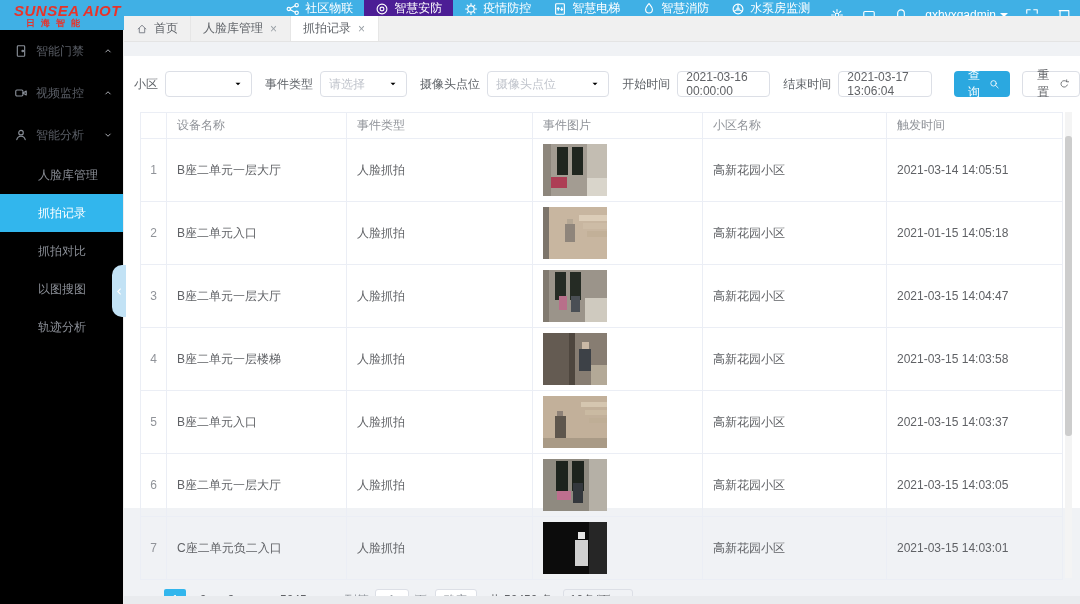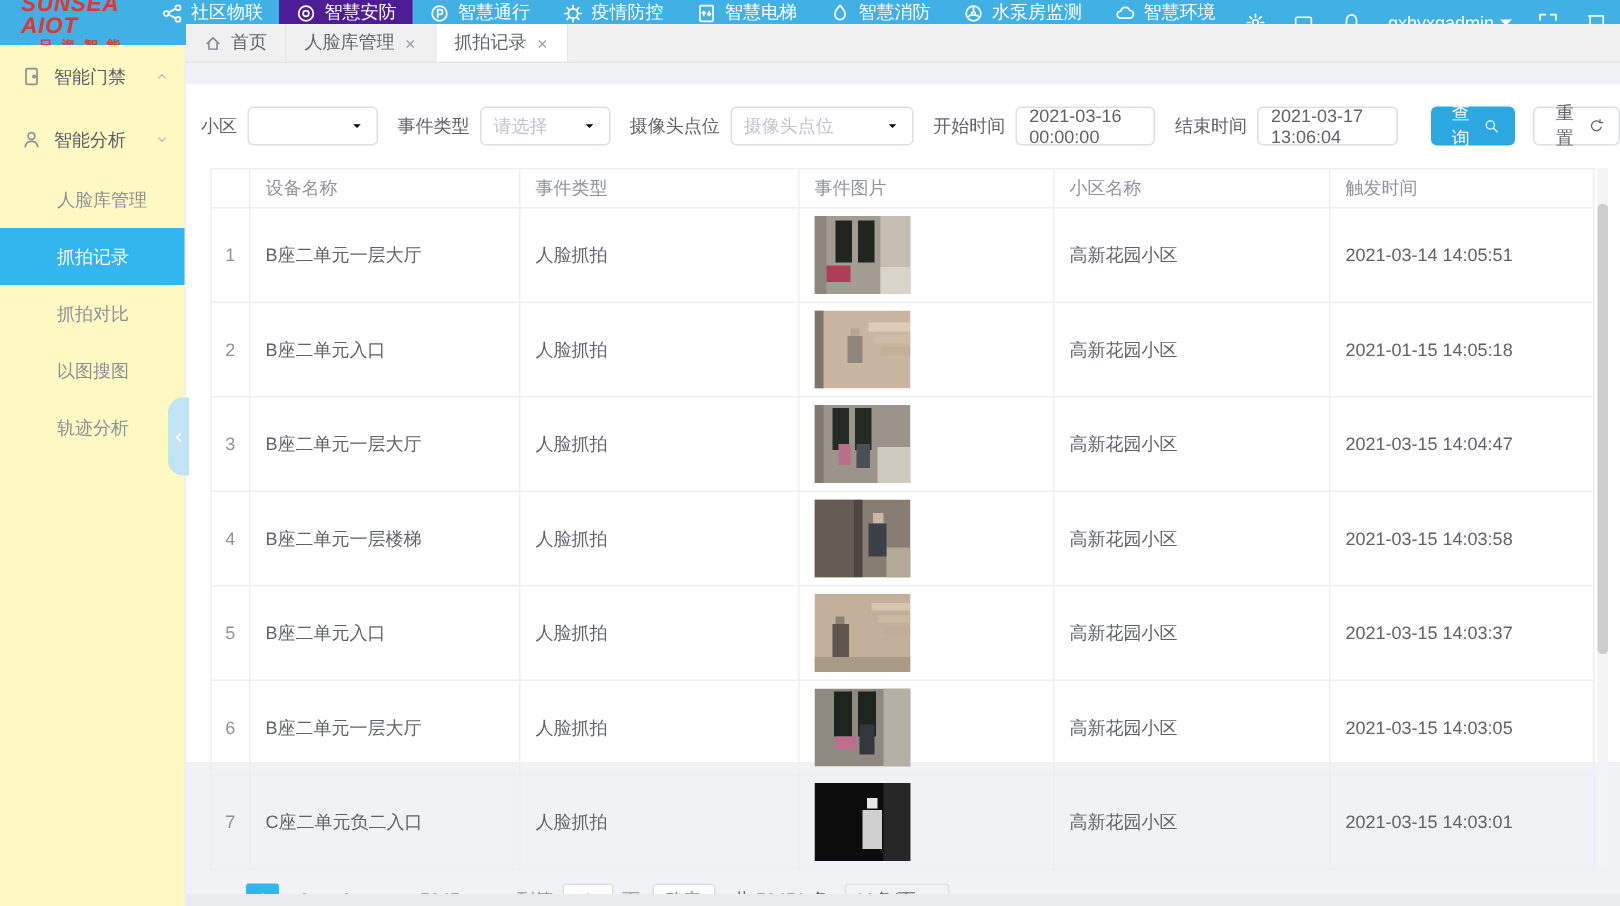--- a/index.html
+++ b/index.html
@@ -17,21 +17,21 @@
   #logo .l2 { font-size:9px; color:#e8332a; letter-spacing:6px; margin-top:1px; padding-left:12px; font-weight:bold; }
   #nav-list { display:flex; align-items:flex-start; height:30px; margin-left:auto; }
   .nav-item { display:flex; align-items:center; gap:5px; padding:0 11px; font-size:12px; cursor:pointer; white-space:nowrap; }
   .nav-item.active { background:#4c1d95; }
   #top-icons { display:flex; align-items:center; height:30px; }
   .top-icon { padding:0 9px; cursor:pointer; display:flex; align-items:center; }
   #user-box { display:flex; align-items:center; gap:4px; padding:0 8px; cursor:pointer; font-size:12px; }
   .caret { width:0; height:0; border:4px solid transparent; border-top-color:#fff; margin-top:4px; }
 
   
-  #sidebar { position:absolute; left:0; top:30px; width:124px; height:574px; background:#fef9c3;
+  #sidebar { position:absolute; left:0; top:30px; width:124px; height:574px; background:#000000;
              border-right:1px solid #eee; z-index:3; }
   .sb-group { height:42px; display:flex; align-items:center; gap:8px; padding:0 10px 0 14px;
               color:#5a5e66; cursor:pointer; }
   .sb-group .ic { color:#8a9099; }
   .sb-group .chev { margin-left:auto; color:#b5b9bf; }
   .chev { width:10px; height:10px; }
   .sb-sub { }
   .sb-child { height:38px; line-height:38px; padding-left:38px; color:#8b8f97; cursor:pointer; font-size:12px; }
   .sb-child.active { background:#32b6ed; color:#fff; }
   #collapse-handle { position:absolute; left:112px; top:265px; width:14px; height:52px;
@@ -116,27 +116,20 @@
       </div>
       <div class="nav-item active">
         <svg viewBox="0 0 16 16" class="ic">
           <circle cx="8" cy="8" r="5.6"></circle>
           <circle cx="8" cy="8" r="2.2"></circle>
         </svg>
         <span>智慧安防</span>
       </div>
       <div class="nav-item">
         <svg viewBox="0 0 16 16" class="ic">
-          <circle cx="8" cy="8" r="5.6"></circle>
-          <path d="M6.6 11V5h1.9a1.8 1.8 0 0 1 0 3.6H6.6"></path>
-        </svg>
-        <span>智慧通行</span>
-      </div>
-      <div class="nav-item">
-        <svg viewBox="0 0 16 16" class="ic">
           <circle cx="8" cy="8" r="3.6"></circle>
           <path d="M8 1.8v2M8 12.2v2M1.8 8h2M12.2 8h2M3.6 3.6l1.4 1.4M11 11l1.4 1.4M12.4 3.6L11 5M5 11l-1.4 1.4"></path>
         </svg>
         <span>疫情防控</span>
       </div>
       <div class="nav-item">
         <svg viewBox="0 0 16 16" class="ic">
           <rect x="3" y="2" width="10" height="12" rx="1"></rect>
           <path d="M6 9.5v-3M6 6.5L4.9 7.6M6 6.5l1.1 1.1M10 6.5v3M10 9.5l-1.1-1.1M10 9.5l1.1-1.1"></path>
         </svg>
@@ -148,26 +141,20 @@
         </svg>
         <span>智慧消防</span>
       </div>
       <div class="nav-item">
         <svg viewBox="0 0 16 16" class="ic">
           <circle cx="8" cy="8" r="5.6"></circle>
           <circle cx="8" cy="8" r="1.3"></circle>
           <path d="M8 2.8v3M3.4 10.6l2.8-1.4M12.6 10.6l-2.8-1.4"></path>
         </svg>
         <span>水泵房监测</span>
-      </div>
-      <div class="nav-item">
-        <svg viewBox="0 0 16 16" class="ic">
-          <path d="M4.6 11.5a2.6 2.6 0 0 1 .2-5.2 3.6 3.6 0 0 1 6.9-.7 2.7 2.7 0 0 1-.6 5.9z"></path>
-        </svg>
-        <span>智慧环境</span>
       </div>
     </div>
   <div id="top-icons">
       <div class="top-icon">
         <svg viewBox="0 0 16 16" class="ic">
           <circle cx="8" cy="8" r="2.1"></circle>
           <path d="M8 1.8v2M8 12.2v2M1.8 8h2M12.2 8h2M3.7 3.7l1.4 1.4M10.9 10.9l1.4 1.4M12.3 3.7l-1.4 1.4M5.1 10.9l-1.4 1.4"></path>
         </svg>
       </div>
       <div class="top-icon">
@@ -201,20 +188,30 @@
     </div>
 </div>
 
 <div id="sidebar">
     <div class="sb-group">
       <svg viewBox="0 0 16 16" class="ic">
         <rect x="3.8" y="2" width="8.4" height="12" rx="1"></rect>
         <circle cx="10" cy="8" r="0.9"></circle>
       </svg>
       <span>智能门禁</span>
+      <svg viewBox="0 0 16 16" class="chev" style="fill:none;stroke:currentColor;stroke-width:1.5;margin-left:auto;color:#b5b9bf">
+        <path d="M4 10l4-4 4 4" fill="none"></path>
+      </svg>
+    </div>
+    <div class="sb-group">
+      <svg viewBox="0 0 16 16" class="ic">
+        <rect x="2" y="4.6" width="8.2" height="6.8" rx="1.4"></rect>
+        <path d="M10.2 8l3.8-2.2v4.4z"></path>
+      </svg>
+      <span>视频监控</span>
       <svg viewBox="0 0 16 16" class="chev" style="fill:none;stroke:currentColor;stroke-width:1.5;margin-left:auto;color:#b5b9bf">
         <path d="M4 10l4-4 4 4" fill="none"></path>
       </svg>
     </div>
     <div class="sb-group">
       <svg viewBox="0 0 16 16" class="ic">
         <circle cx="8" cy="5.3" r="2.6"></circle>
         <path d="M3.2 13.4a4.9 4.9 0 0 1 9.6 0"></path>
       </svg>
       <span>智能分析</span>

